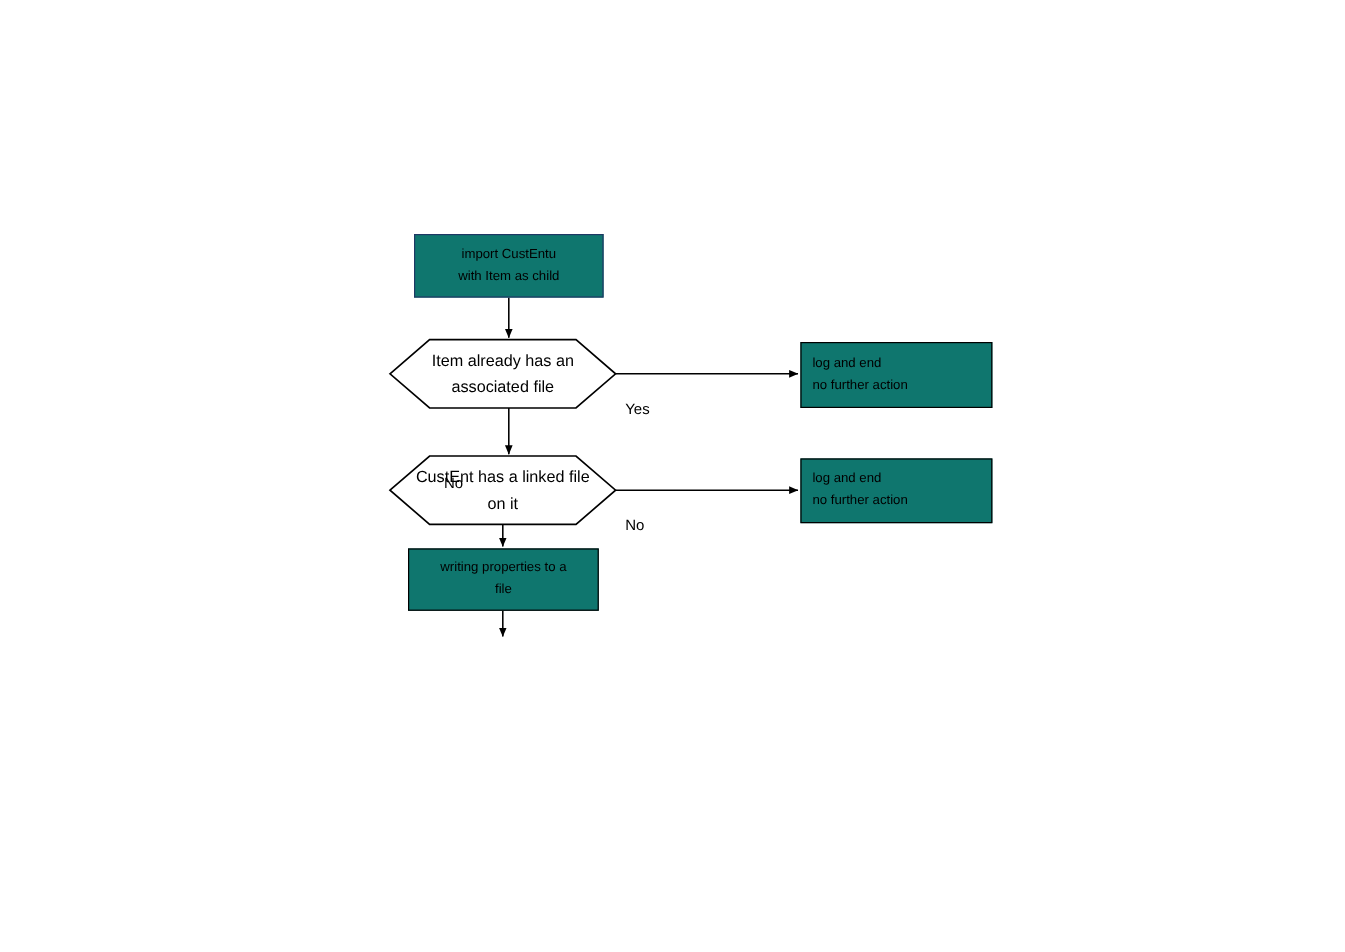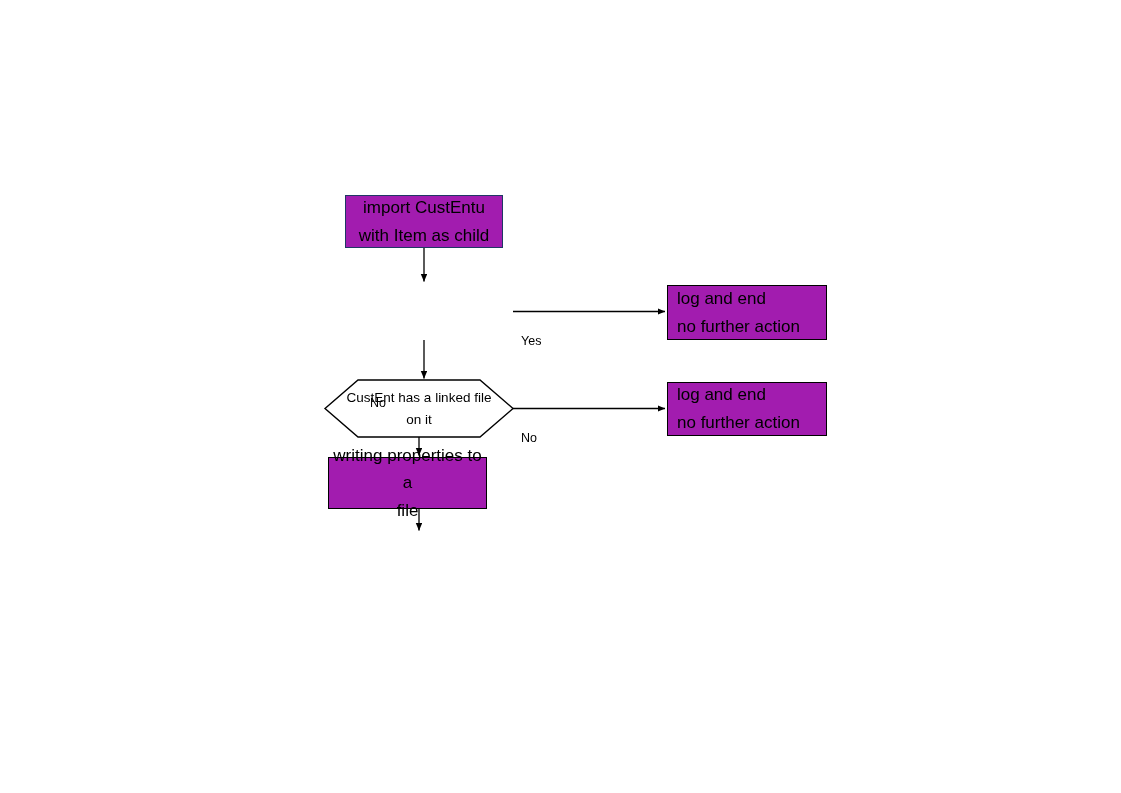--- a/index.html
+++ b/index.html
@@ -27,25 +27,25 @@
     pointer-events: none;
   }
 
   
   .node {
     position: absolute;
     box-sizing: border-box;
     display: flex;
     align-items: center;
     justify-content: center;
-    font-size: 17px;
+    font-size: 11px;
     line-height: 1.62;
     color: #000000;
     text-align: center;
-    background: #a21caf;
+    background: #0f766e;
   }
   .node .txt {
     display: block;
     width: 100%;
     white-space: pre-line;
   }
 
   
   .box {
     border: 1px solid #000000;
@@ -121,40 +121,47 @@
     <line x1="419" y1="437" x2="419" y2="455.5" stroke="#000000" stroke-width="1.3" marker-end="url(#arrow)"></line>
 
     <line x1="419" y1="509" x2="419" y2="530.5" stroke="#000000" stroke-width="1.3" marker-end="url(#arrow)"></line>
   </svg>
 
   <div class="node box box-accent" style="left:345px; top:195px; width:158px; height:53px;">
     <span class="txt">import CustEntu
 with Item as child</span>
   </div>
 
+  <div class="hexwrap" style="left:325px; top:283px; width:188px; height:57px;">
+    <svg width="188" height="57" viewBox="0 0 188 57">
+      <polygon points="0,28.5 33,0 155,0 188,28.5 155,57 33,57" fill="#ffffff" stroke="#000000" stroke-width="1.4"></polygon>
+    </svg>
+    <div class="hexlabel">Item already has an
+associated file</div>
+  </div>
 
   <div class="node box box-left" style="left:667px; top:285px; width:160px; height:55px;">
     <span class="txt">log and end
 no further action</span>
   </div>
 
   <div class="hexwrap" style="left:325px; top:380px; width:188px; height:57px;">
     <svg width="188" height="57" viewBox="0 0 188 57">
       <polygon points="0,28.5 33,0 155,0 188,28.5 155,57 33,57" fill="#ffffff" stroke="#000000" stroke-width="1.4"></polygon>
     </svg>
     <div class="hexlabel" style="width:214px; left:-13px;">CustEnt has a linked file
 on it</div>
   </div>
 
   <div class="node box box-left" style="left:667px; top:382px; width:160px; height:54px;">
     <span class="txt">log and end
 no further action</span>
   </div>
 
-  <div class="node box" style="left:328px; top:457px; width:159px; height:52px;">
+  <div class="node box" style="left:340px; top:457px; width:159px; height:52px;">
     <span class="txt">writing properties to a
 file</span>
   </div>
 
 
   <div class="edge-label" style="left:521px; top:289px;">Yes</div>
 
   <div class="edge-label" style="left:370px; top:351px;">No</div>
 
   <div class="edge-label" style="left:521px; top:386px;">No</div>

